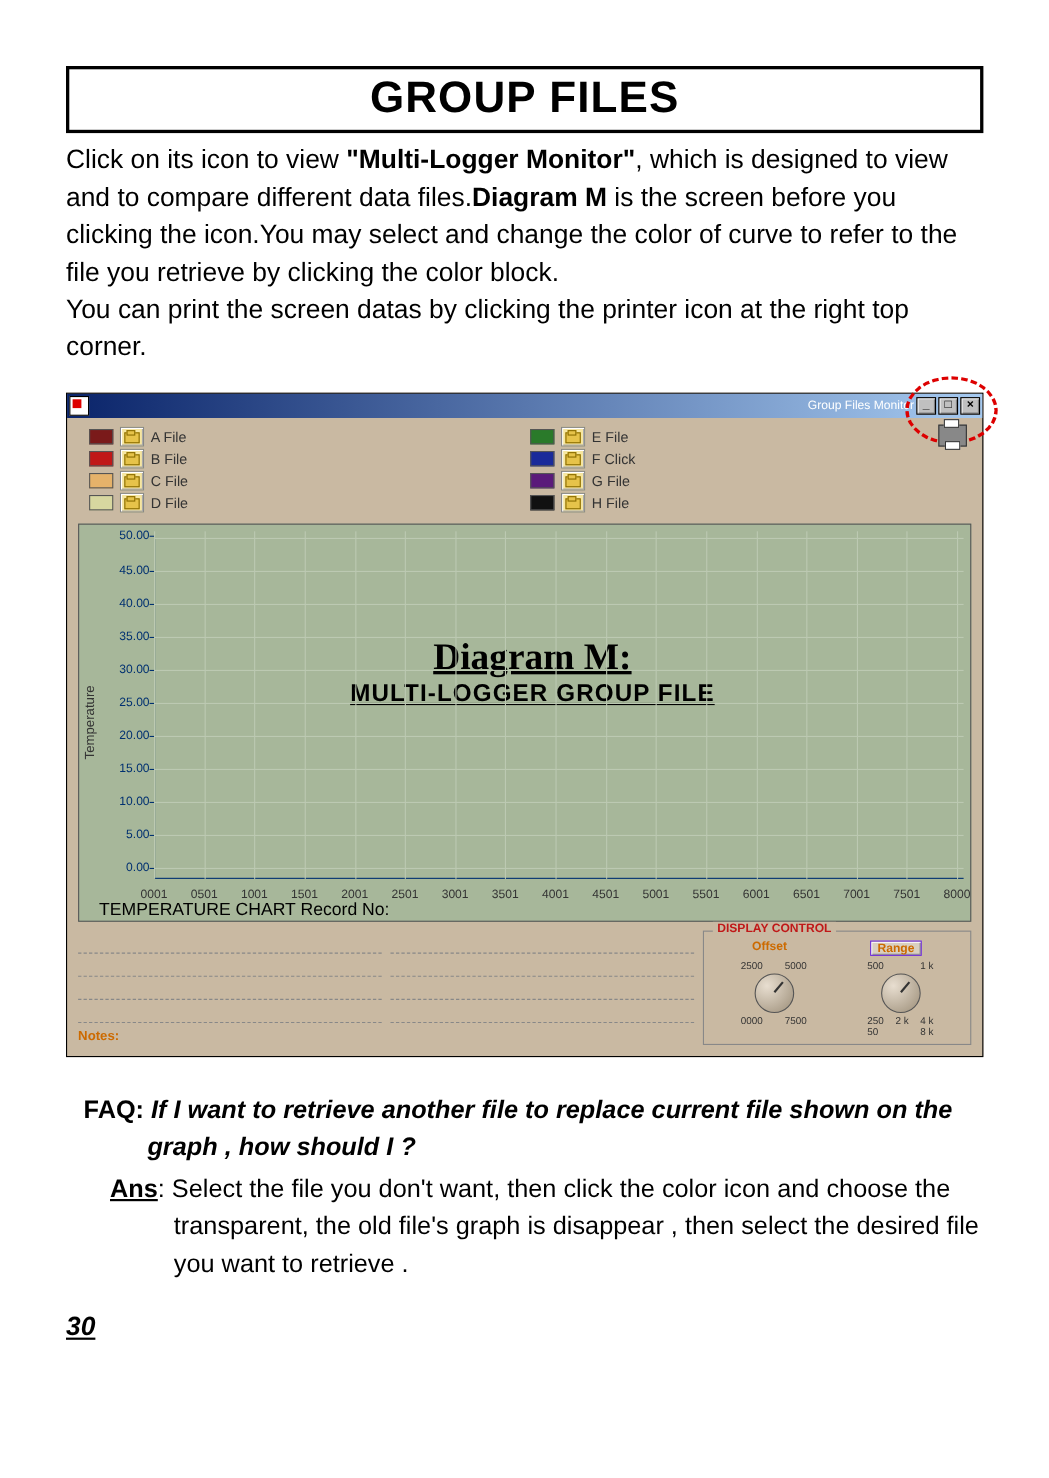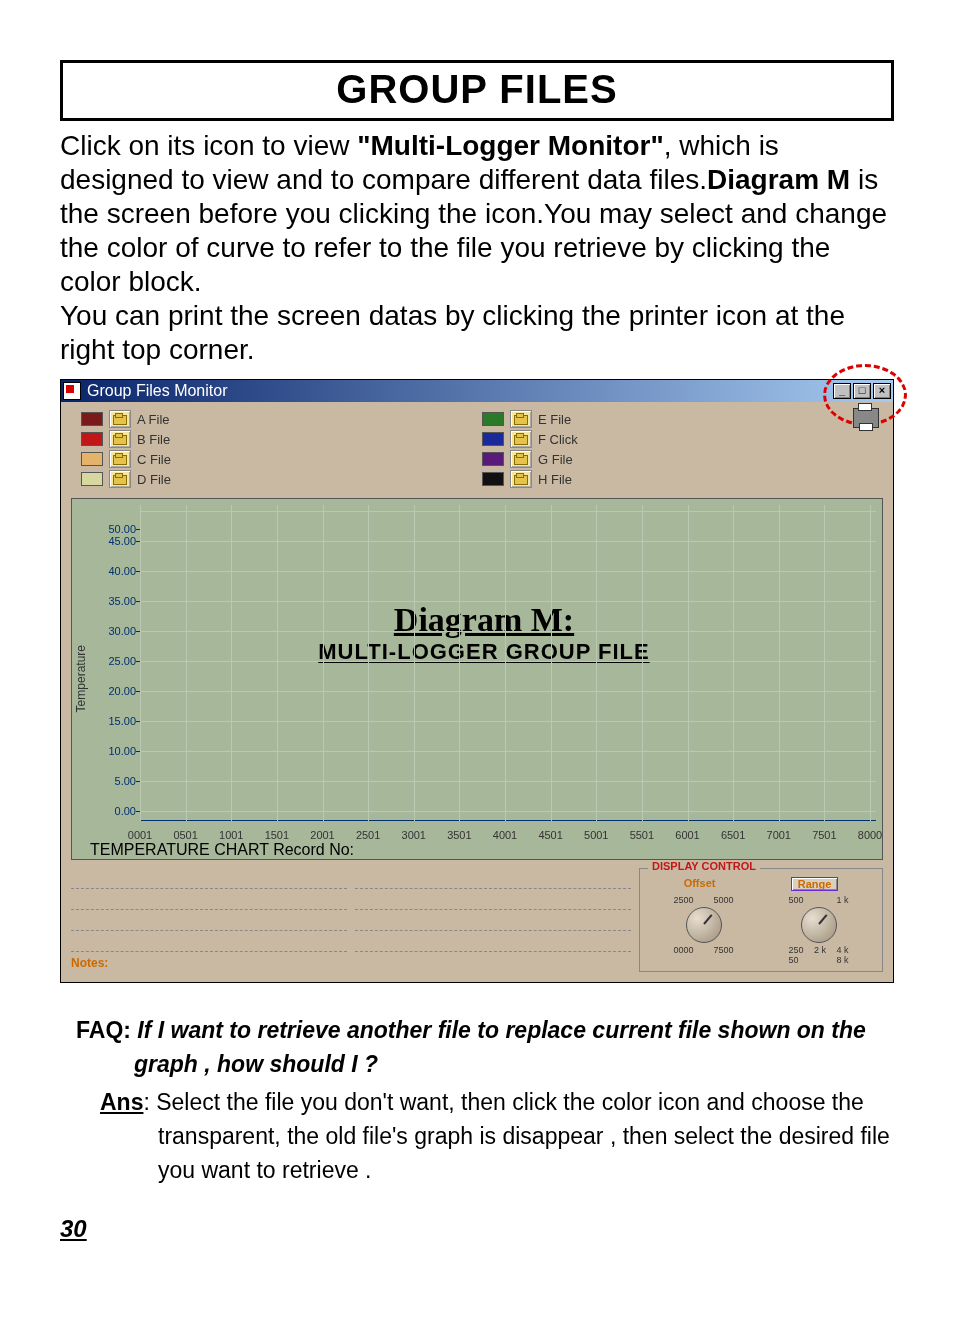--- a/index.html
+++ b/index.html
@@ -14,23 +14,23 @@
   .title-box {
     border: 3px solid #000;
     text-align: center;
     font-size: 40px;
     font-weight: bold;
     padding: 4px 0 6px 0;
     margin-bottom: 8px;
     letter-spacing: 1px;
   }
   .body-text {
-    font-size: 28px;
+    font-size: 24px;
     line-height: 34px;
-    margin-bottom: 12px;
+    margin-bottom: 24px;
   }
   .bold { font-weight: bold; }
   .app-window {
     border: 1px solid #000;
     background: #c9b9a2;
     position: relative;
     margin: 6px 0 30px 0;
     font-family: Tahoma, Arial, sans-serif;
   }
   .titlebar {
@@ -46,22 +46,23 @@
     background: #fff; border: 1px solid #000;
     display: inline-block; margin-right: 6px;
     position: relative;
   }
   .titlebar .tb-icon::after {
     content: "";
     position: absolute; left: 2px; top: 2px;
     width: 8px; height: 8px; background: #d00;
   }
   .titlebar .tb-title {
-    font-size: 16px; font-weight: normal;
+    font-size: 11px; font-weight: normal;
     flex: 1;
+    text-align: right;
   }
   .titlebar .win-btn {
     width: 16px; height: 14px;
     background: #c0c0c0;
     border: 1px solid #000;
     margin-left: 2px;
     font-size: 11px; line-height: 13px;
     text-align: center; font-weight: bold;
     color: #000;
     box-shadow: inset 1px 1px 0 #fff, inset -1px -1px 0 #808080;
@@ -365,21 +366,21 @@
     <div class="ylabel">Temperature</div>
     <div class="plot-wrap">
       <div class="plot" id="plot">
         <div class="yaxis-line"></div>
         <div class="baseline"></div>
         <div class="overlay-text">
           <div class="big">Diagram M:</div>
           <div class="sub">MULTI-LOGGER GROUP FILE</div>
         </div>
       <div class="grid-line-h" style="top: 6px;"></div>
-          <div class="ytick" style="top: 24px;">50.00</div>
+          <div class="ytick" style="top: 4px;">50.00</div>
           <div class="grid-line-h" style="top: 36px;"></div>
           <div class="ytick" style="top: 36px;">45.00</div>
           <div class="grid-line-h" style="top: 66px;"></div>
           <div class="ytick" style="top: 66px;">40.00</div>
           <div class="grid-line-h" style="top: 96px;"></div>
           <div class="ytick" style="top: 96px;">35.00</div>
           <div class="grid-line-h" style="top: 126px;"></div>
           <div class="ytick" style="top: 126px;">30.00</div>
           <div class="grid-line-h" style="top: 156px;"></div>
           <div class="ytick" style="top: 156px;">25.00</div>

